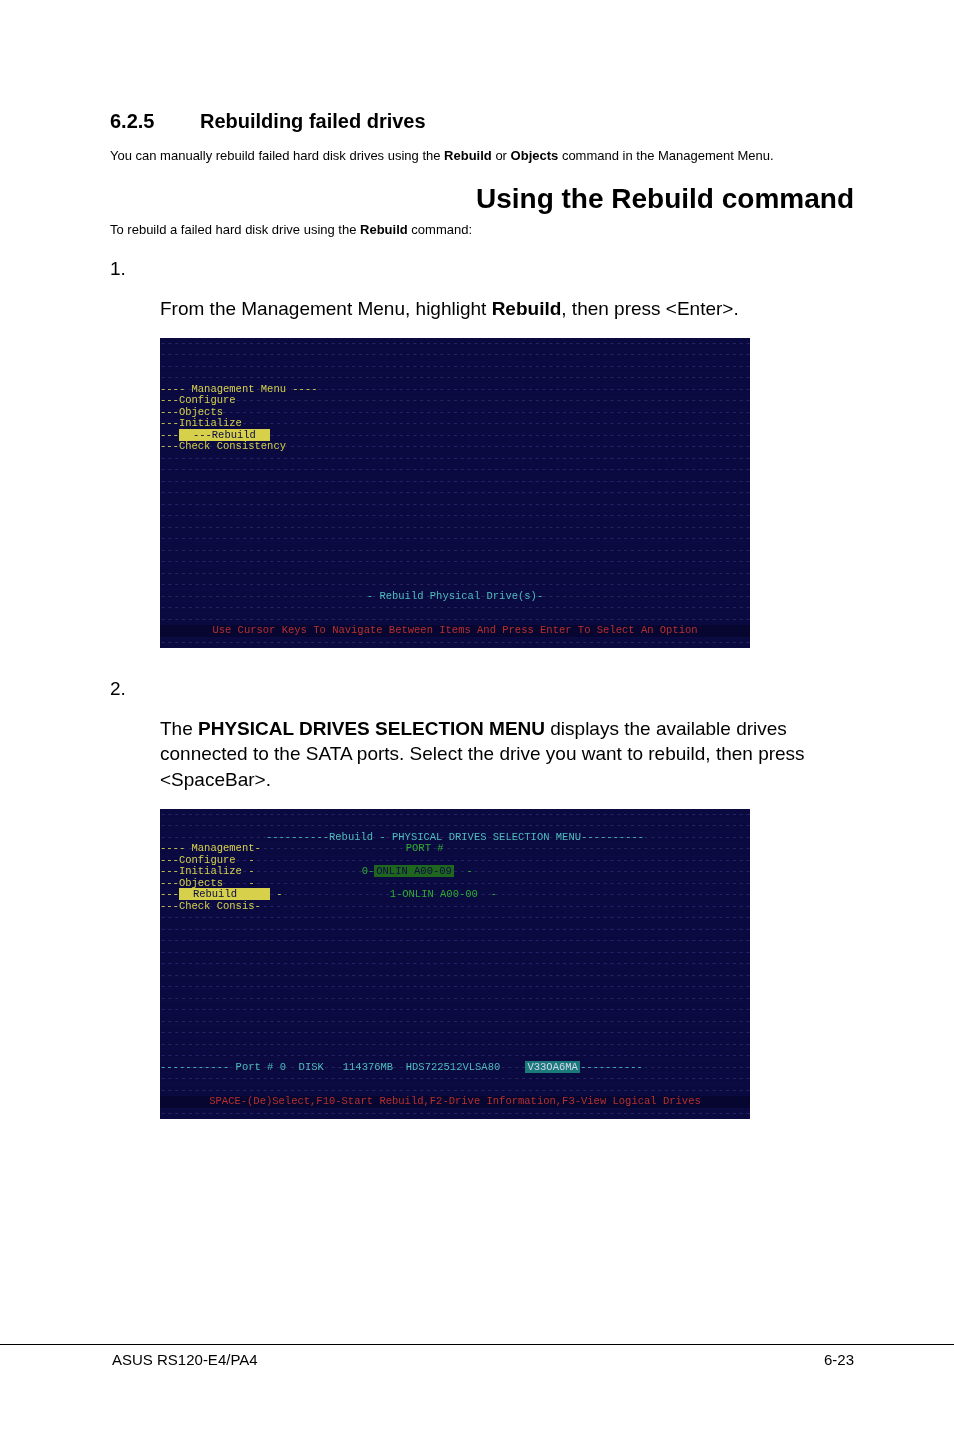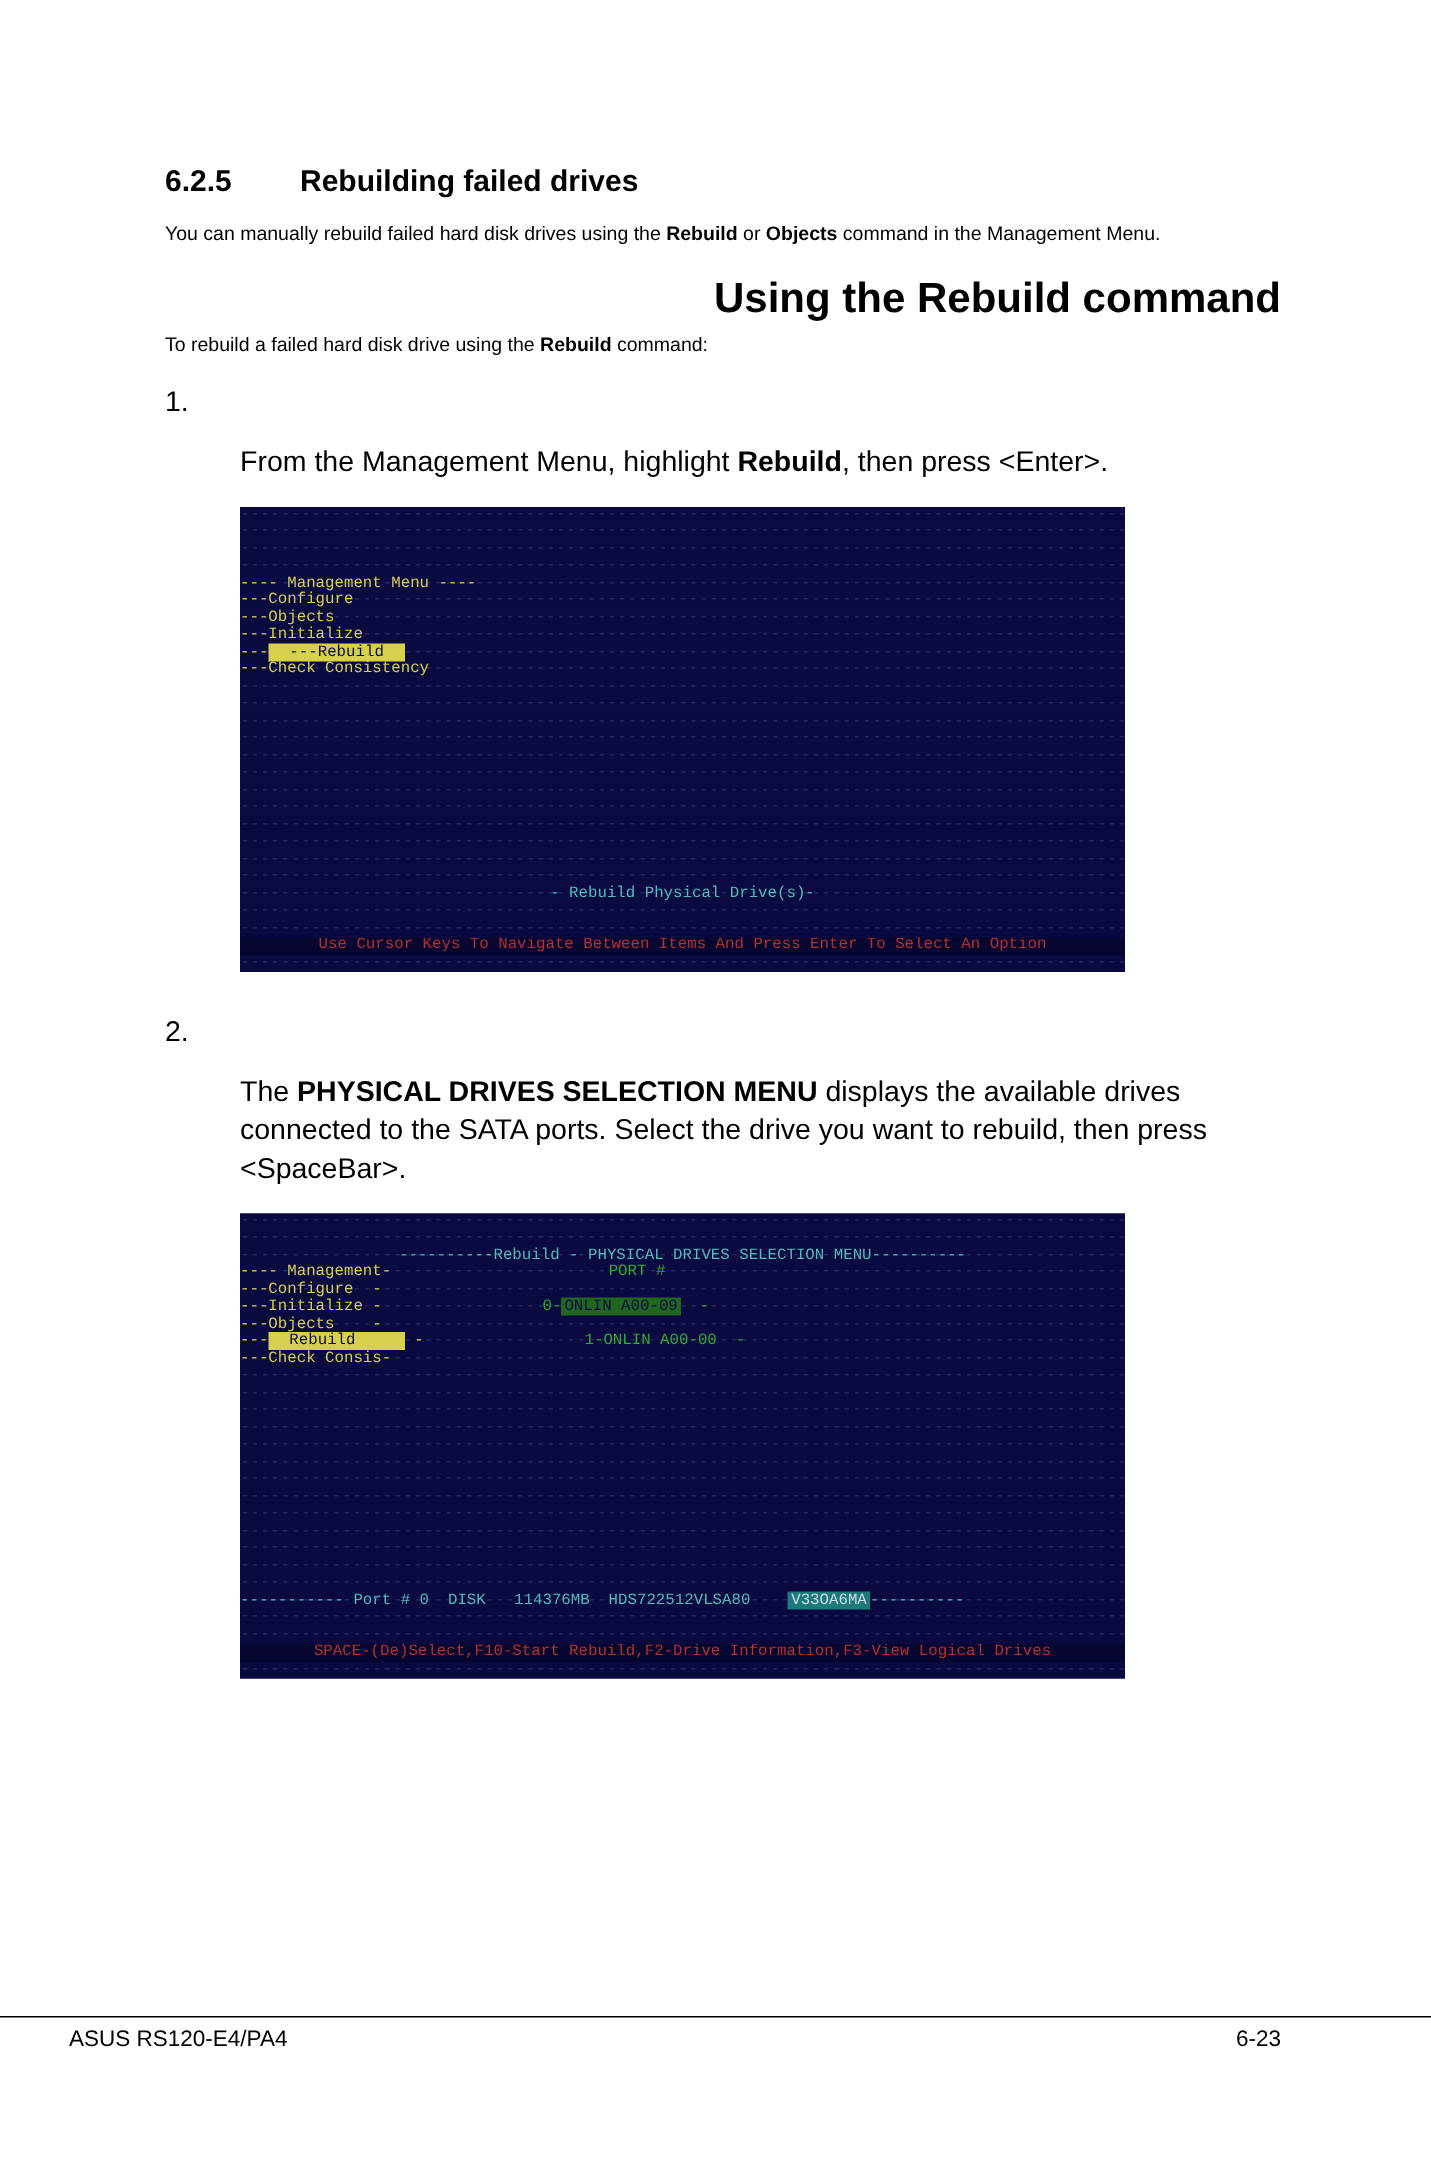--- a/index.html
+++ b/index.html
@@ -77,21 +77,21 @@
   }
   .term1 { height: 310px; }
   .term2 { height: 310px; }
   .block { display:block; white-space:pre; }
 
   
   .footer {
     position:absolute;
     bottom: 70px;
     left:0; right:0;
-    padding: 0 100px 0 46px;
+    padding: 0 100px 0 112px;
     border-top: 1px solid #000;
     display:flex; justify-content:space-between;
     font-size: 15px;
     padding-top: 6px;
     text-align: right;
   }
 </style>
 </head>
 <body>
 

